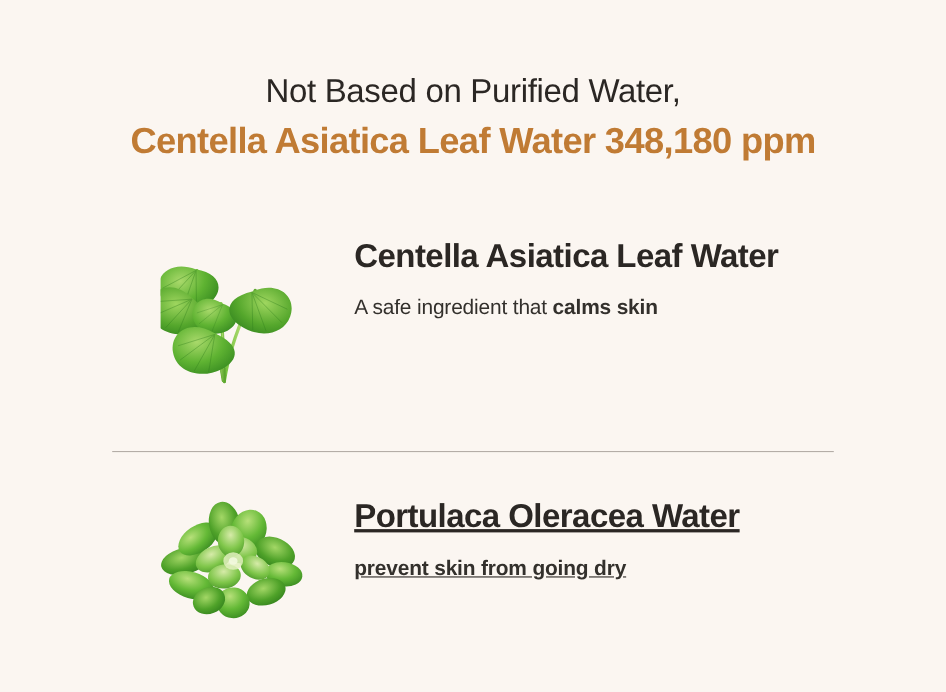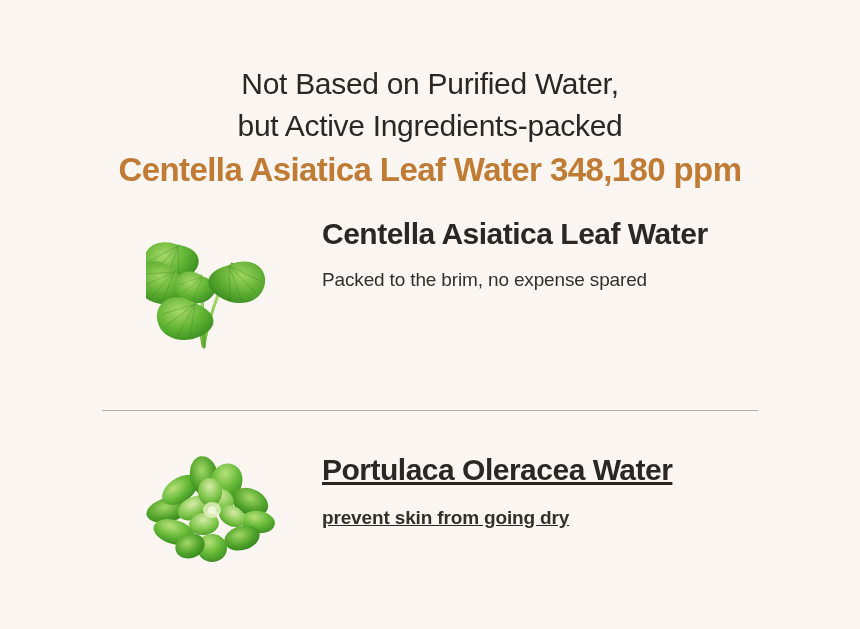--- a/index.html
+++ b/index.html
@@ -99,21 +99,20 @@
     background: #B4ADA7;
   }
 
   svg { display: block; }
 </style>
 </head>
 <body style="background: rgb(251, 246, 241);">
 
 <div class="headline">
   <span class="headline-line">Not Based on Purified Water,</span>
-  <span class="headline-line">but Active Ingredients-packed</span>
   <span class="headline-line accent" style="color: rgb(192, 123, 52);">Centella Asiatica Leaf Water 348,180 ppm</span>
 </div>
 
 <div class="section" id="section-centella">
 
   <div class="plant-figure">
     <svg width="120" height="140" viewBox="0 0 120 140" aria-hidden="true">
       <defs>
         <radialGradient id="cgA" cx="40%" cy="32%" r="78%">
           <stop offset="0%" stop-color="#A9D96B"></stop>
@@ -187,21 +186,21 @@
           <path d="M0 4 L -21 36"></path>
             <path d="M0 4 L -8 38"></path>
         </g>
       </g>
     </svg>
   </div>
 
   <div class="section-text">
     <h2 class="section-title">Centella Asiatica Leaf Water</h2>
     <div class="section-desc">
-      <span class="line"><span>Packed to the brim, no expense spared</span><b></b><span></span></span>
+      <span class="line"><span>A safe ingredient that </span><b>calms skin</b><span></span></span>
     </div>
   </div>
 </div>
 
 <div class="divider" style="background: rgb(180, 173, 167);"></div>
 
 <div class="section" id="section-portulaca">
 
   <div class="plant-figure">
     <svg width="140" height="120" viewBox="0 0 140 120" aria-hidden="true">

